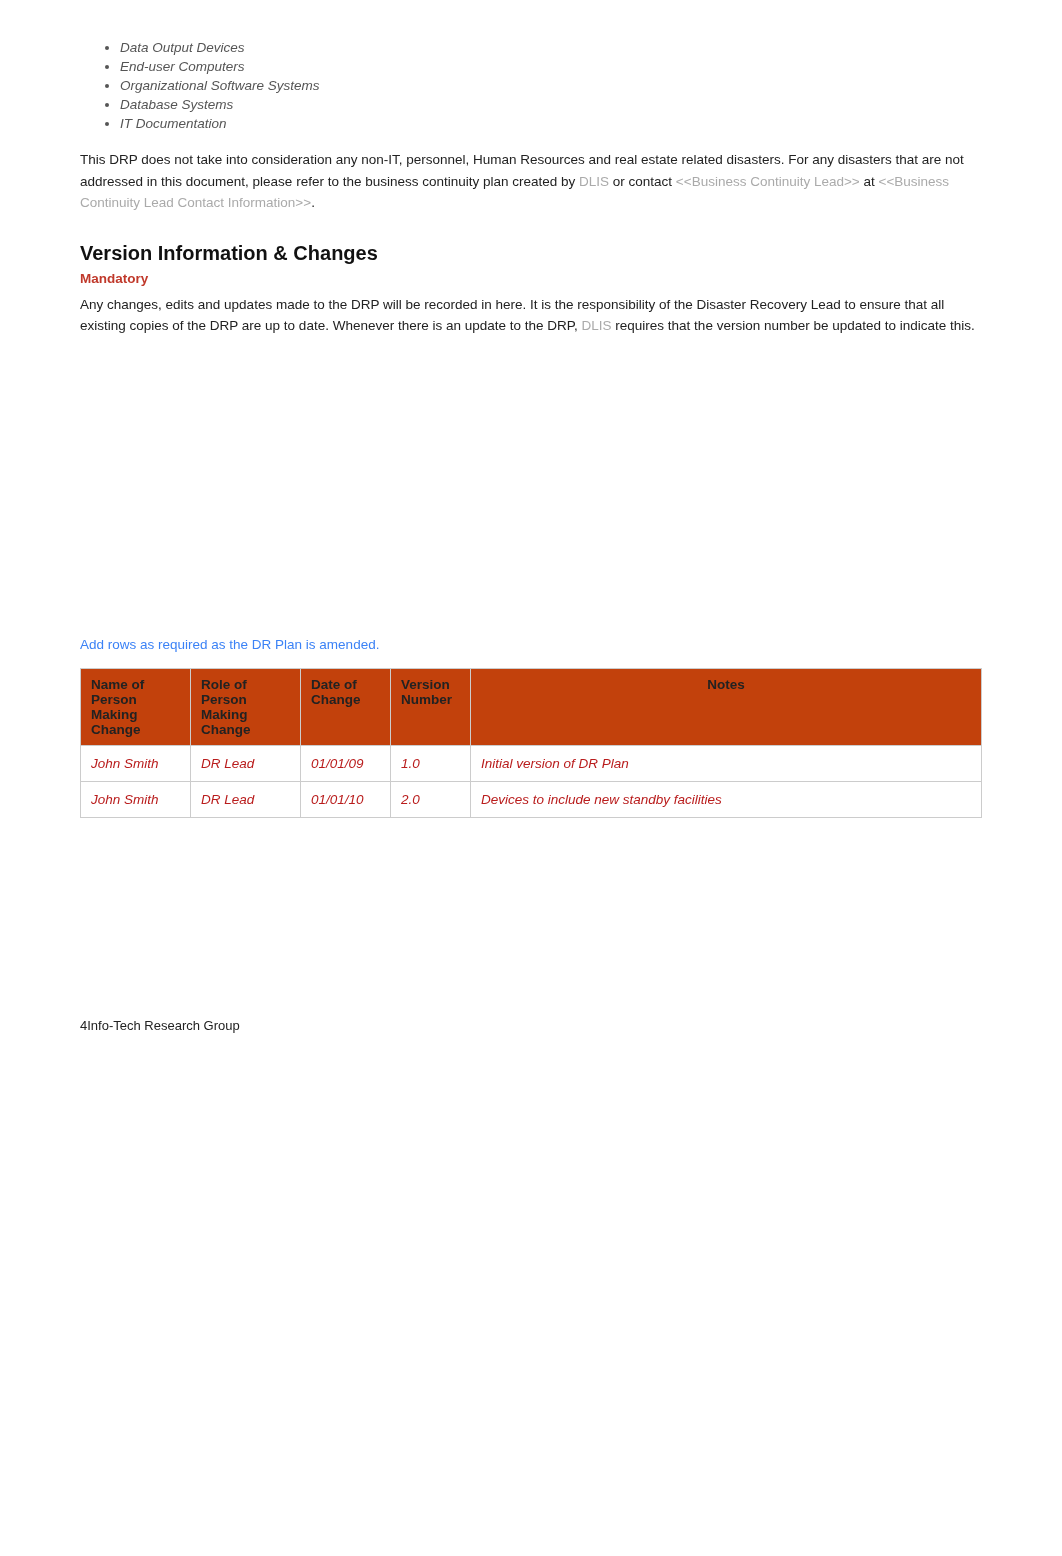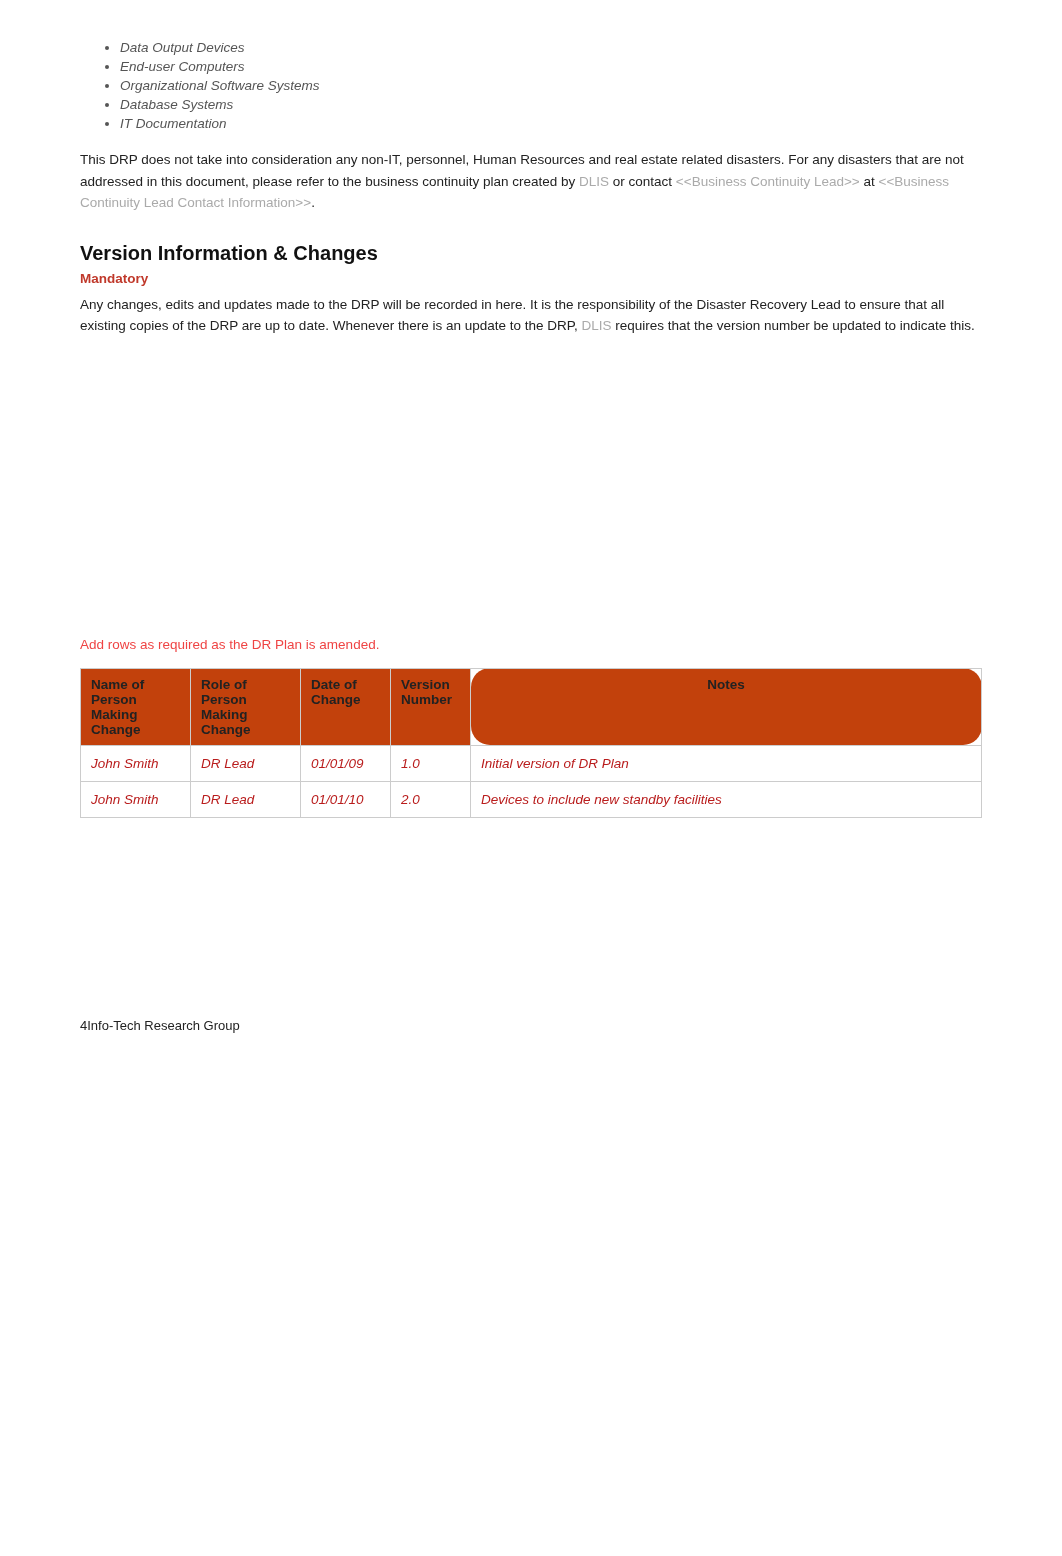--- a/index.html
+++ b/index.html
@@ -60,21 +60,21 @@
 
     .section-body {
       font-size: 13.5px;
       color: #222;
       line-height: 1.6;
       margin-bottom: 30px;
     }
 
     .add-rows-note {
       font-size: 13.5px;
-      color: #ef4444;
+      color: #3b82f6;
       margin-bottom: 16px;
       margin-top: 300px;
     }
 
     table {
       width: 100%;
       border-collapse: collapse;
       margin-bottom: 30px;
     }
 
@@ -83,21 +83,20 @@
       font-size: 13.5px;
       text-align: left;
       padding: 8px 10px;
       border: 1px solid #ccc;
       background: #c2410c;
       vertical-align: top;
     }
 
     thead tr th.center {
       text-align: center;
-      border-radius: 19px;
     }
 
     tbody tr td {
       font-style: italic;
       font-size: 13.5px;
       color: #b91c1c;
       padding: 10px 10px;
       border: 1px solid #ccc;
       vertical-align: top;
     }

